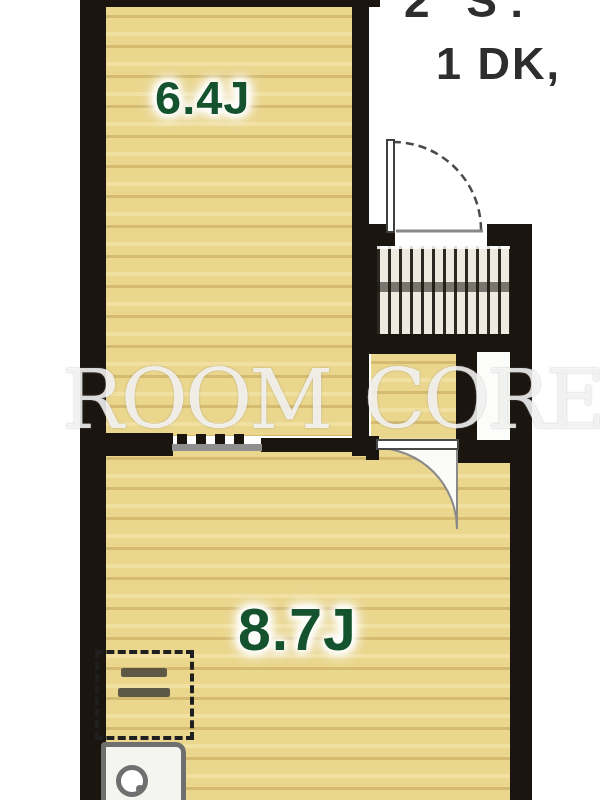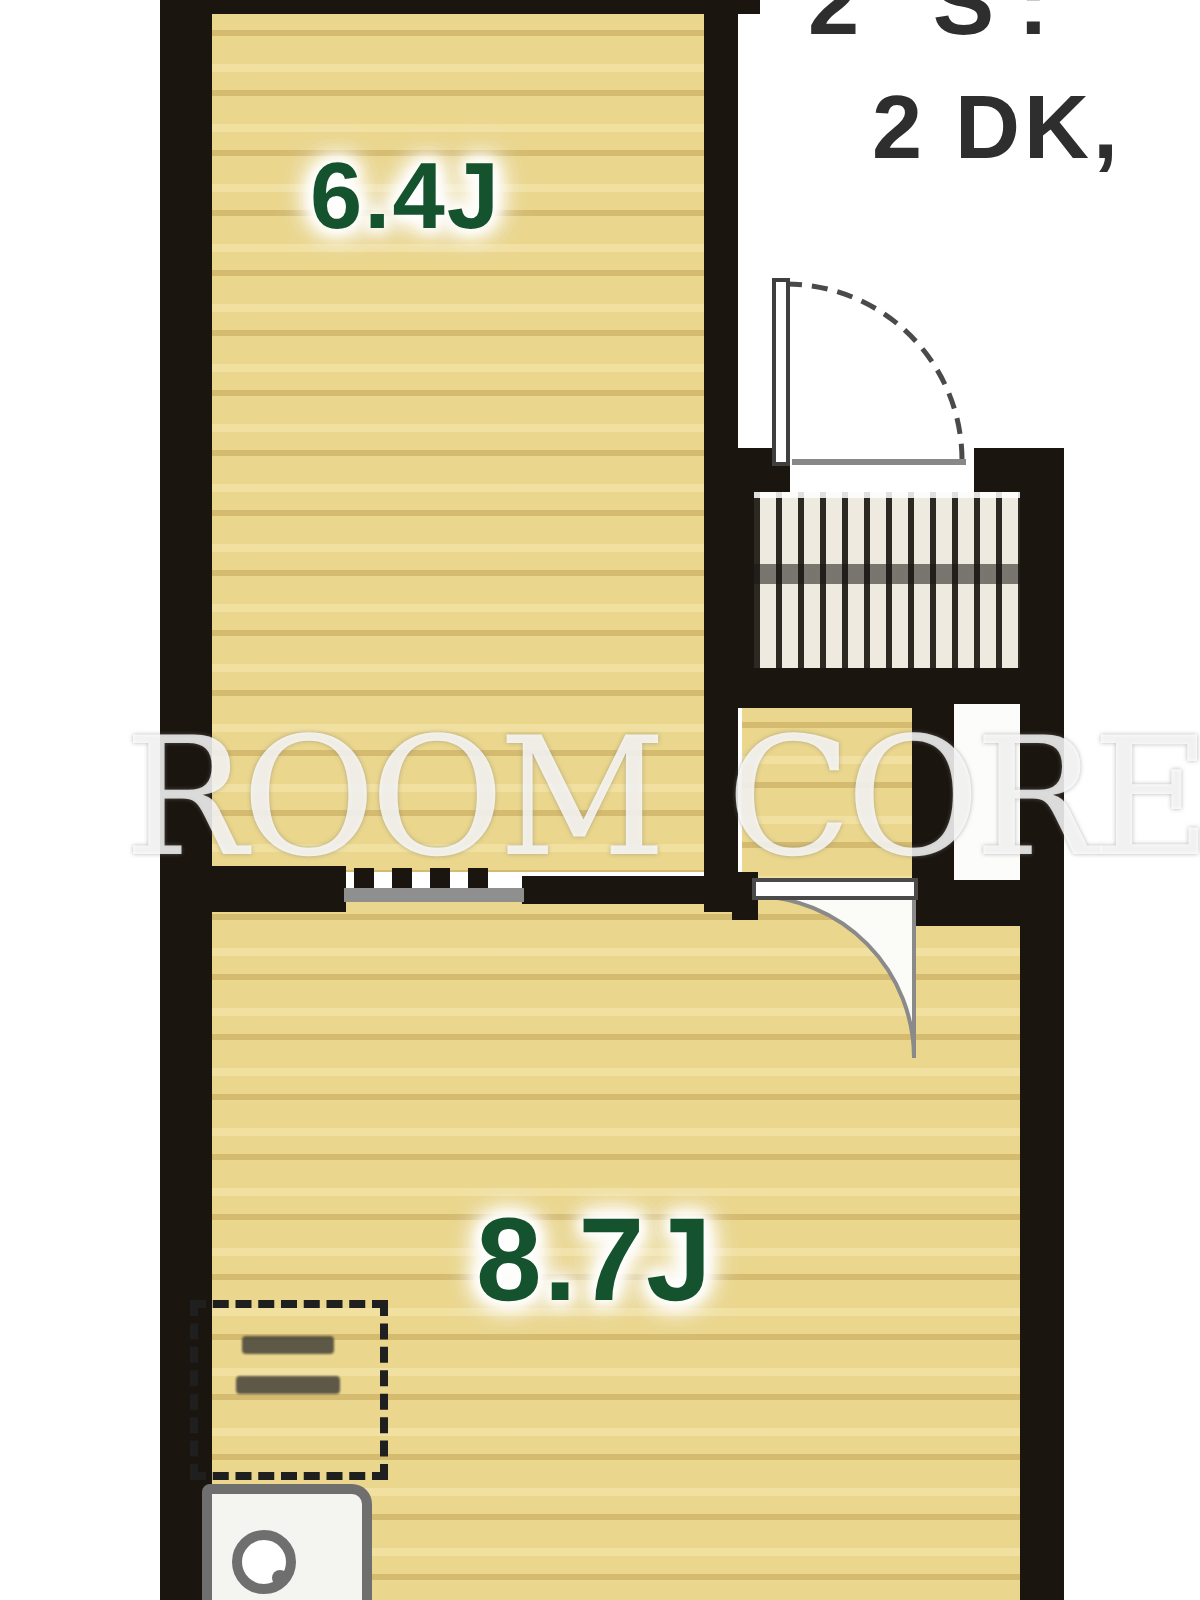--- a/index.html
+++ b/index.html
@@ -113,17 +113,17 @@
 
   <div class="abs fix" id="sink" style="z-index:22;">
     <div class="abs" id="sink-burner"></div>
     <div class="abs" id="sink-knob"></div>
   </div>
 
   <div class="abs lbl room-label" id="label-64">6.4J</div>
   <div class="abs lbl room-label" id="label-87">8.7J</div>
 
   <div class="abs lbl hdr" id="hdr-line1">2 S:</div>
-  <div class="abs lbl hdr" id="hdr-line2">2 DK,</div>
+  <div class="abs lbl hdr" id="hdr-line2">1 DK,</div>
 
   <div class="abs" id="watermark">ROOM CORE</div>
 
 </div>
 
 </body></html>

